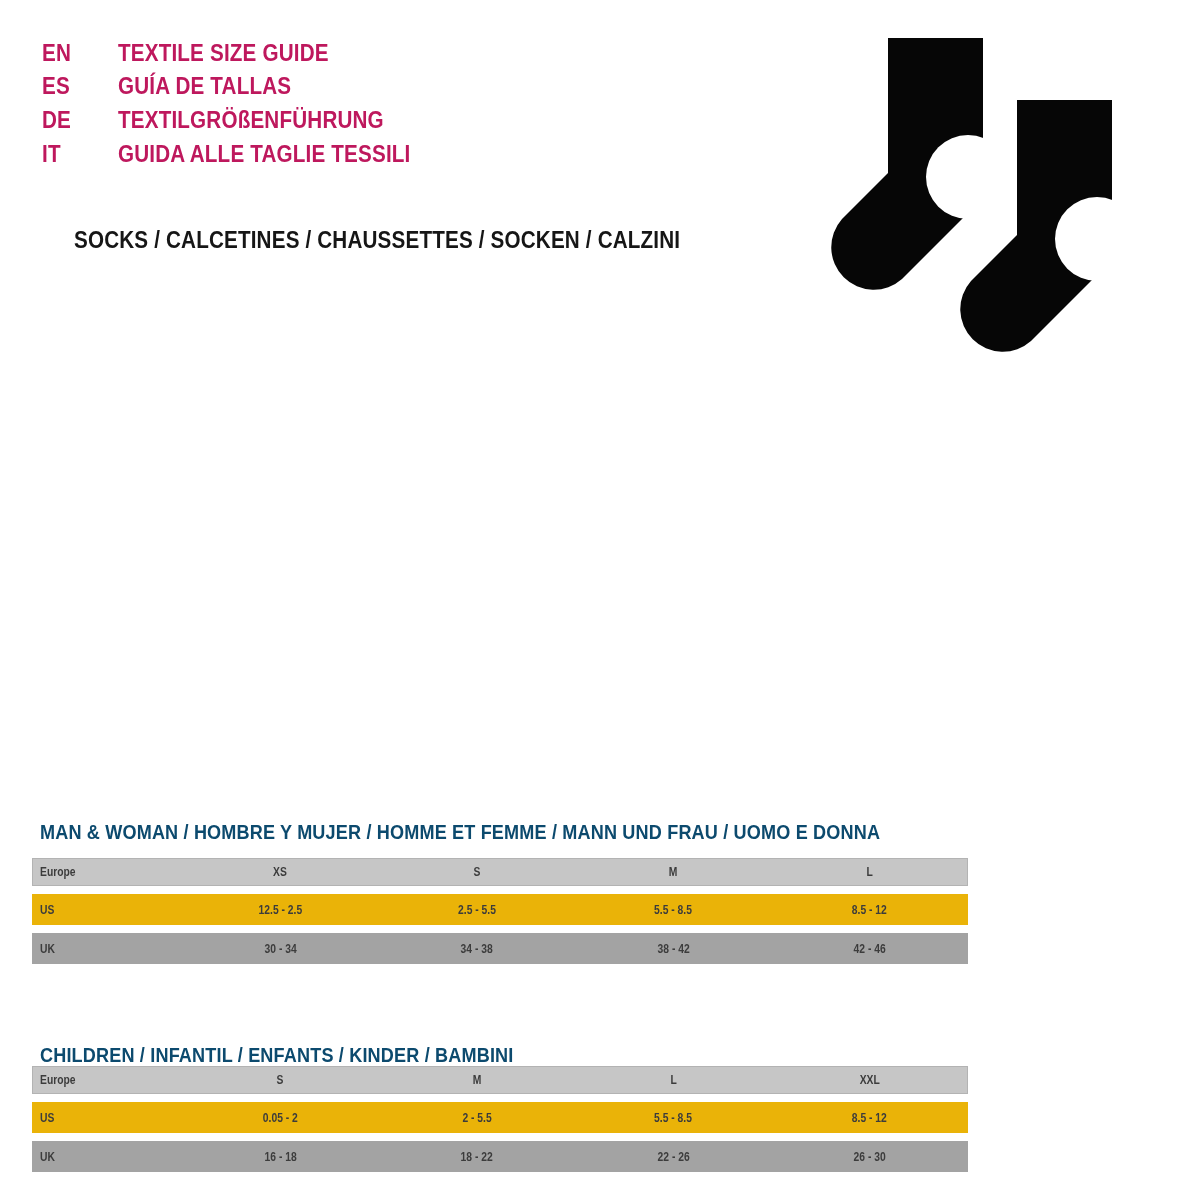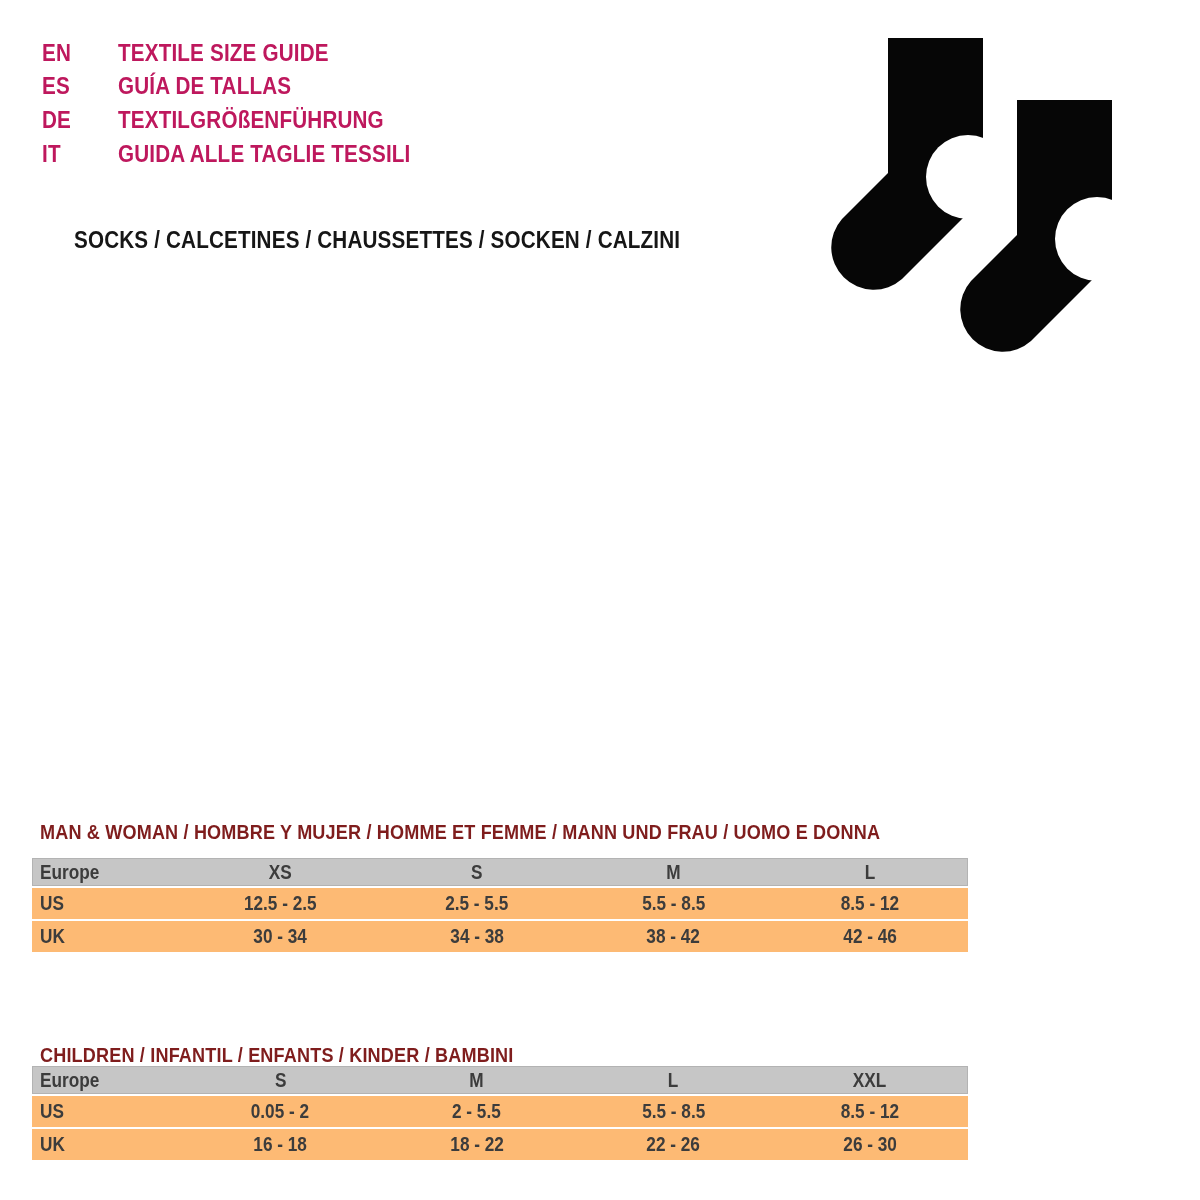--- a/index.html
+++ b/index.html
@@ -18,32 +18,32 @@
   .lang-label{flex:1;}
 
   
   .category{position:absolute;left:42px;top:226px;font-weight:700;font-size:24px;
             letter-spacing:0.2px;color:#161616;margin-left:32px;}
 
   
   .socks{position:absolute;left:828px;top:38px;}
 
   
-  .tbl-title{position:absolute;left:40px;font-weight:700;font-size:21px;color:#7f1d1d;letter-spacing:0.2px;}
+  .tbl-title{position:absolute;left:40px;font-weight:700;font-size:21px;color:#0c4a6e;letter-spacing:0.2px;}
   .t1-title{top:820px;}
   .t2-title{top:1031px;margin-top:12px;}
 
   
   .size-table{position:absolute;left:32px;width:936px;}
   .t1-tbl{top:858px;}
   .t2-tbl{top:1066px;}
-  .trow{display:flex;align-items:center;margin-bottom:2px;font-weight:700;font-size:20px;color:#3c3c3c;text-align:center;}
+  .trow{display:flex;align-items:center;margin-bottom:8px;font-weight:700;font-size:12px;color:#3c3c3c;text-align:center;}
   .thead{height:28px;background:#c6c6c6;box-shadow:inset 0 0 0 1px #b3b3b3;}
-  .rwhite{height:31px;background:#fdba74;}
-  .rgray{height:31px;background:#fdba74;}
+  .rwhite{height:31px;background:#eab308;}
+  .rgray{height:31px;background:#a3a3a3;}
   .cell{display:flex;align-items:center;}
   .lbl{flex:0 0 142px;padding-left:8px;justify-content:flex-start;}
   .val{flex:1 1 0;justify-content:center;}
 </style>
 </head>
 <body>
 
 <div class="page">
 
   <div class="lang-list">

